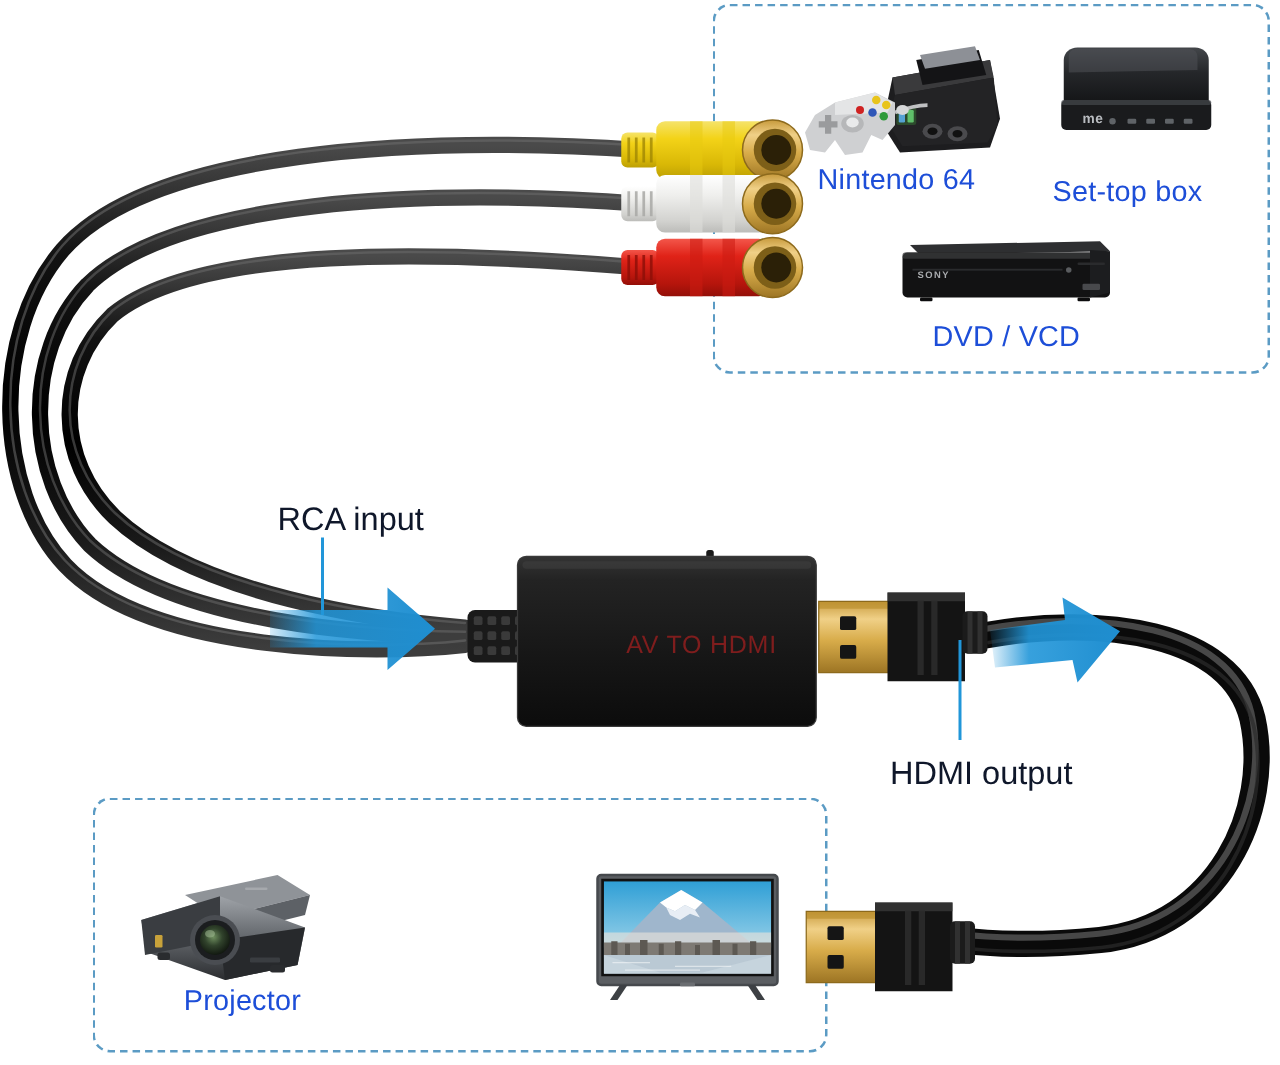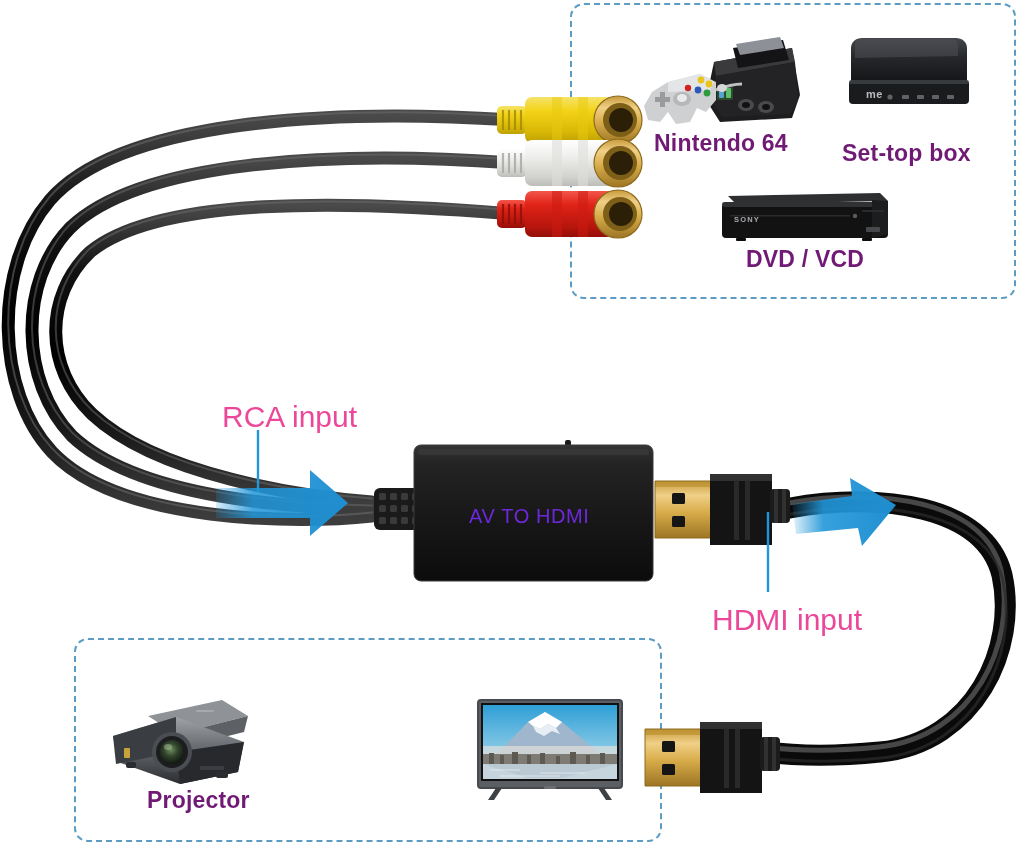--- a/index.html
+++ b/index.html
@@ -19,39 +19,40 @@
     border: 2px dashed #5b9bc4;
     border-radius: 14px;
     box-sizing: border-box;
     background: transparent;
   }
   #srcbox { left: 570px; top: 3px; width: 446px; height: 296px; }
   #outbox { left: 74px; top: 638px; width: 588px; height: 204px; }
 
   .dev-label {
     position: absolute;
-    color: #701a75;
+    color: #1d4ed8;
     font-size: 23px;
-    font-weight: 700;
+    font-weight: 400;
     letter-spacing: .2px;
     white-space: nowrap;
     text-align: center;
   }
   .arrow-label {
     position: absolute;
-    color: #ec4899;
-    font-size: 30px;
+    color: #0f172a;
+    font-size: 26px;
     white-space: nowrap;
   }
   .box-text {
     position: absolute;
-    color: #6d28d9;
+    color: #7f1d1d;
     font-size: 20px;
     letter-spacing: .6px;
     white-space: nowrap;
+    margin-left: 32px;
   }
 </style>
 </head>
 <body>
 
 <div id="stage">
 
   <div class="dashbox" id="srcbox"></div>
   <div class="dashbox" id="outbox"></div>
 
@@ -442,25 +443,25 @@
       <path d="M 496 788 L 488 800 L 494 800 L 502 788 Z" fill="#3d4044"></path>
       <path d="M 604 788 L 612 800 L 606 800 L 598 788 Z" fill="#3d4044"></path>
       <rect x="544" y="786" width="12" height="3" rx="1" fill="#6a6d71"></rect>
     </g>
   </svg>
 
   <div class="box-text" style="left:469px; top:505px;">AV TO HDMI</div>
 
   <div class="arrow-label" style="left:222px; top:400px;">RCA input</div>
 
-  <div class="arrow-label" style="left:712px; top:603px;">HDMI input</div>
+  <div class="arrow-label" style="left:712px; top:603px;">HDMI output</div>
 
   <div class="dev-label" style="left:654px; top:130px;">Nintendo 64</div>
 
   <div class="dev-label" style="left:842px; top:140px;">Set-top box</div>
 
-  <div class="dev-label" style="left:746px; top:246px;">DVD / VCD</div>
+  <div class="dev-label" style="left:746px; top:256px;">DVD / VCD</div>
 
   <div class="dev-label" style="left:147px; top:787px;">Projector</div>
 
   <div class="dev-label" style="left:534px; top:831px;margin-top:24px;">TV</div>
 
 </div>
 
 </body></html>

